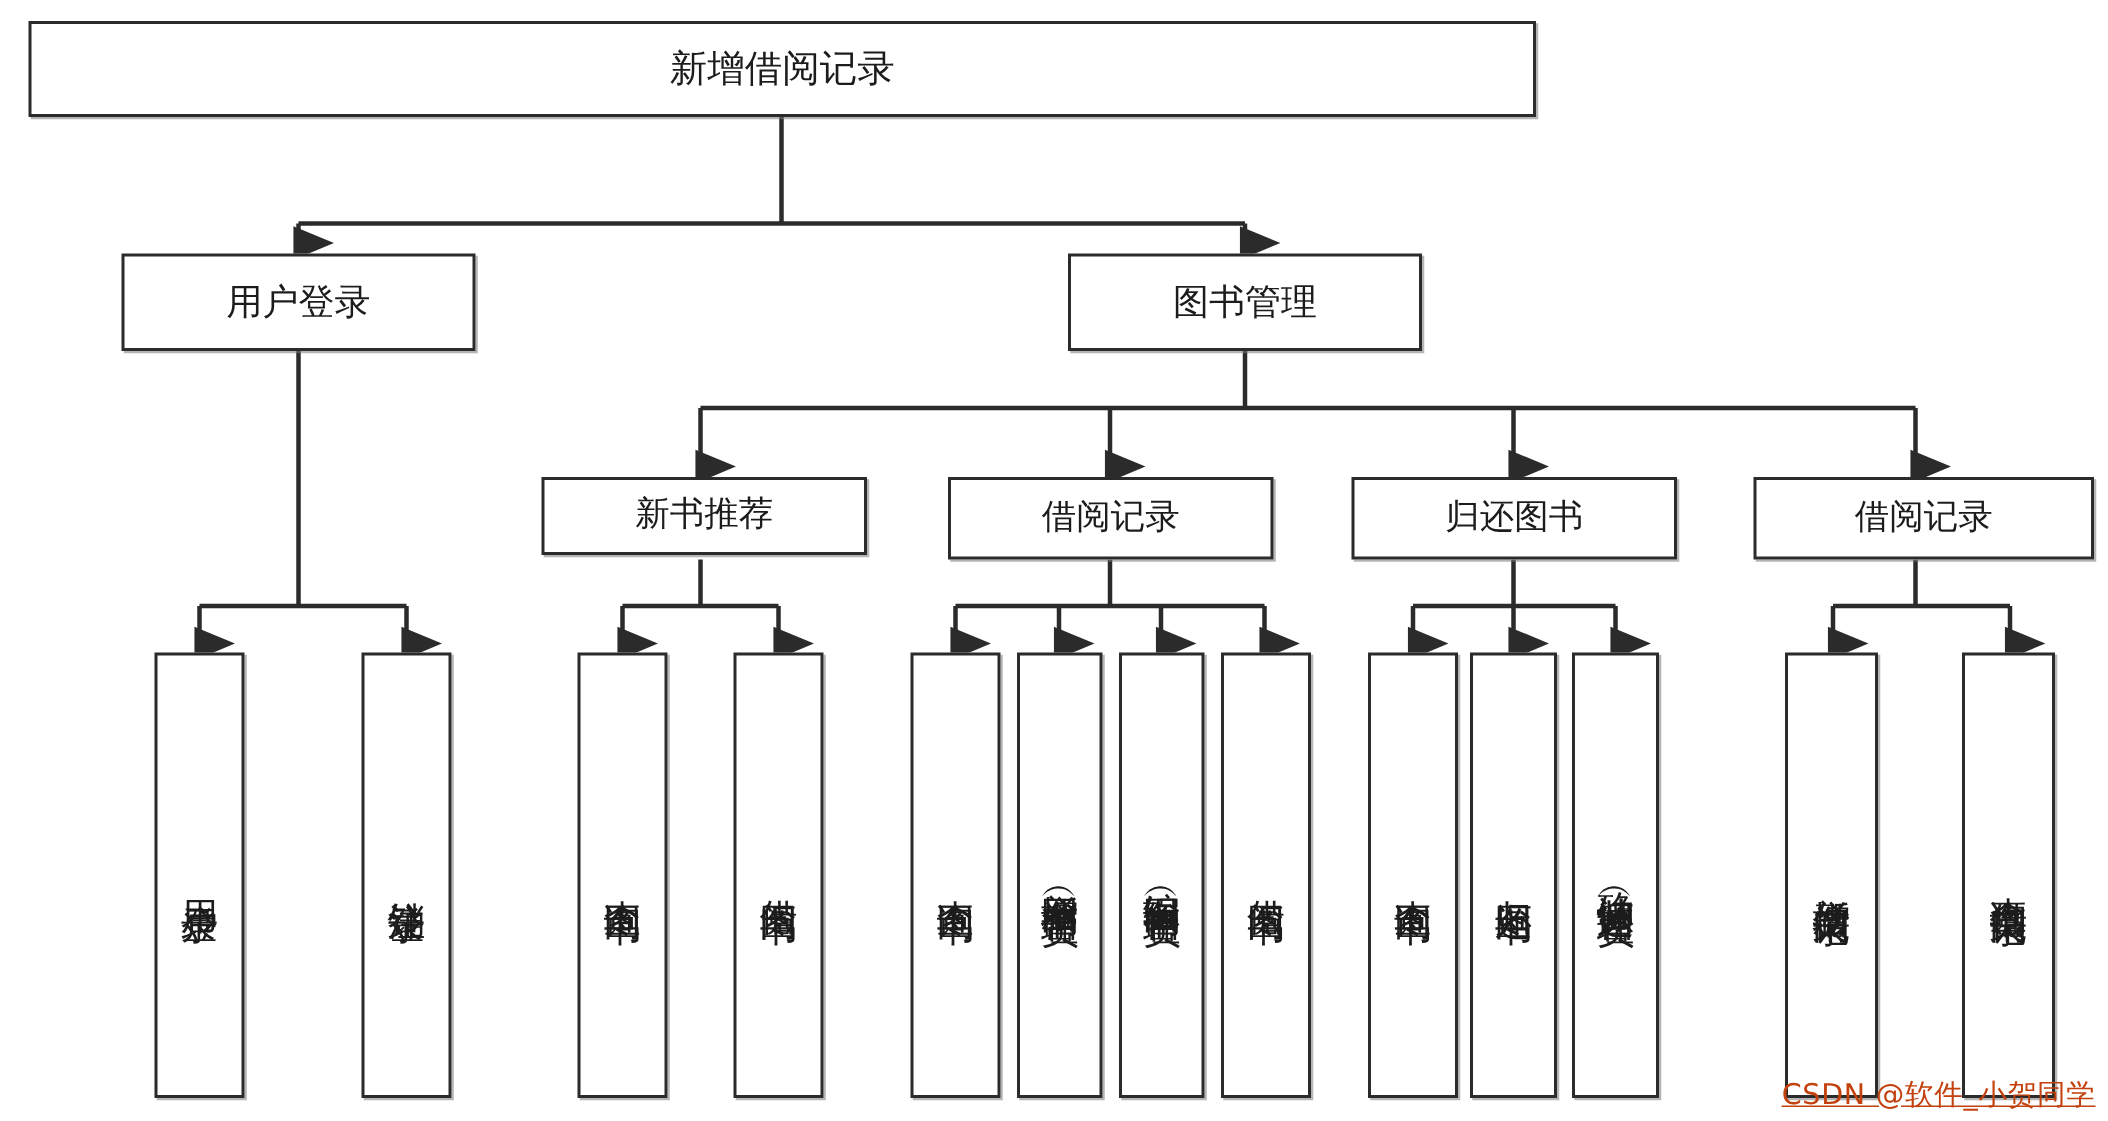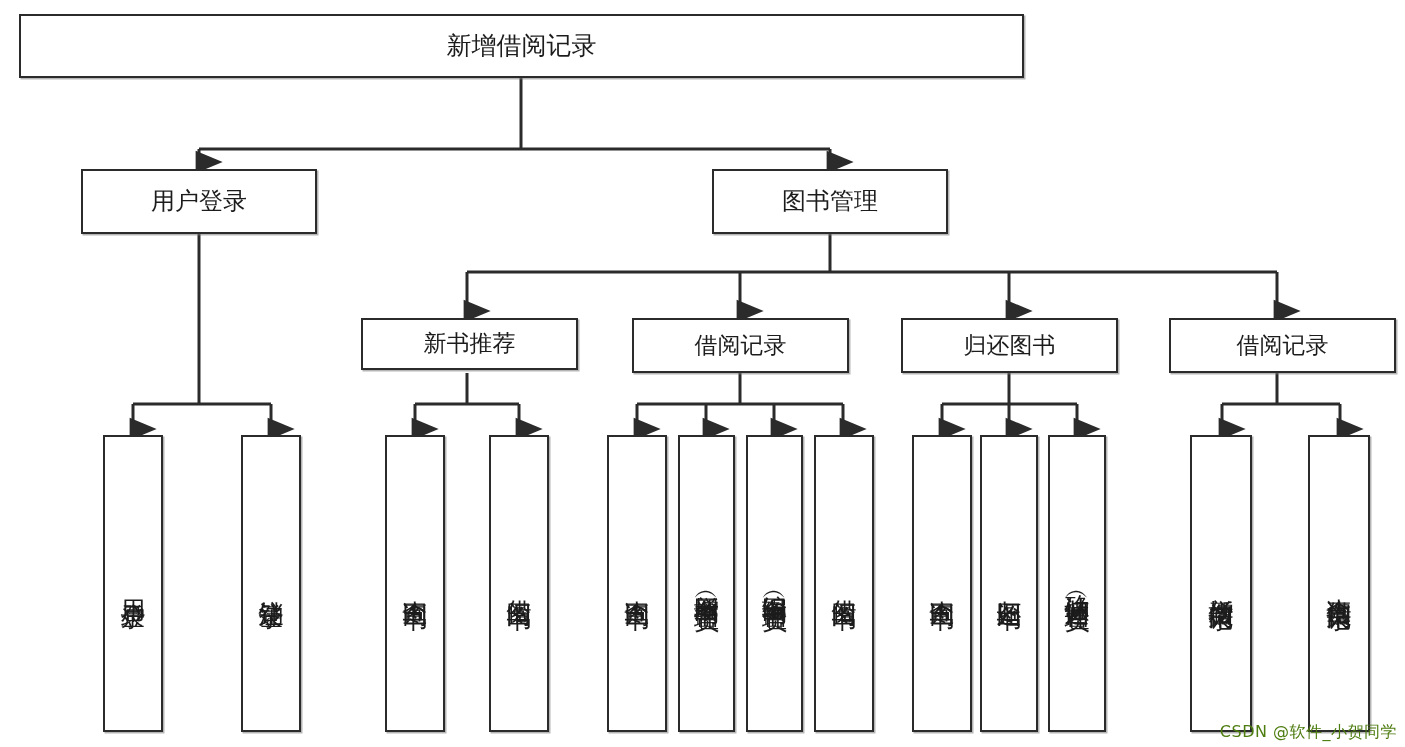--- a/index.html
+++ b/index.html
@@ -59,25 +59,26 @@
     text-orientation: upright;
     font-size: 25px;
     letter-spacing: 2px;
     line-height: 1;
     max-height: 100%;
   }
   .watermark {
     position: absolute;
     right: 8px;
     bottom: 4px;
-    font-size: 16px;
-    color: #4d7c0f;
+    font-size: 19px;
+    color: #c2410c;
     letter-spacing: 0.5px;
     white-space: nowrap;
     user-select: none;
+    text-decoration: underline;
   }
 </style>
 </head>
 <body>
 
 <div id="canvas">
 
   <svg id="wires" viewBox="0 0 1405 747">
     <defs>
       <marker id="arrow" viewBox="0 0 12 12" refX="6" refY="10.5" markerWidth="9" markerHeight="11" orient="auto-start-reverse">

